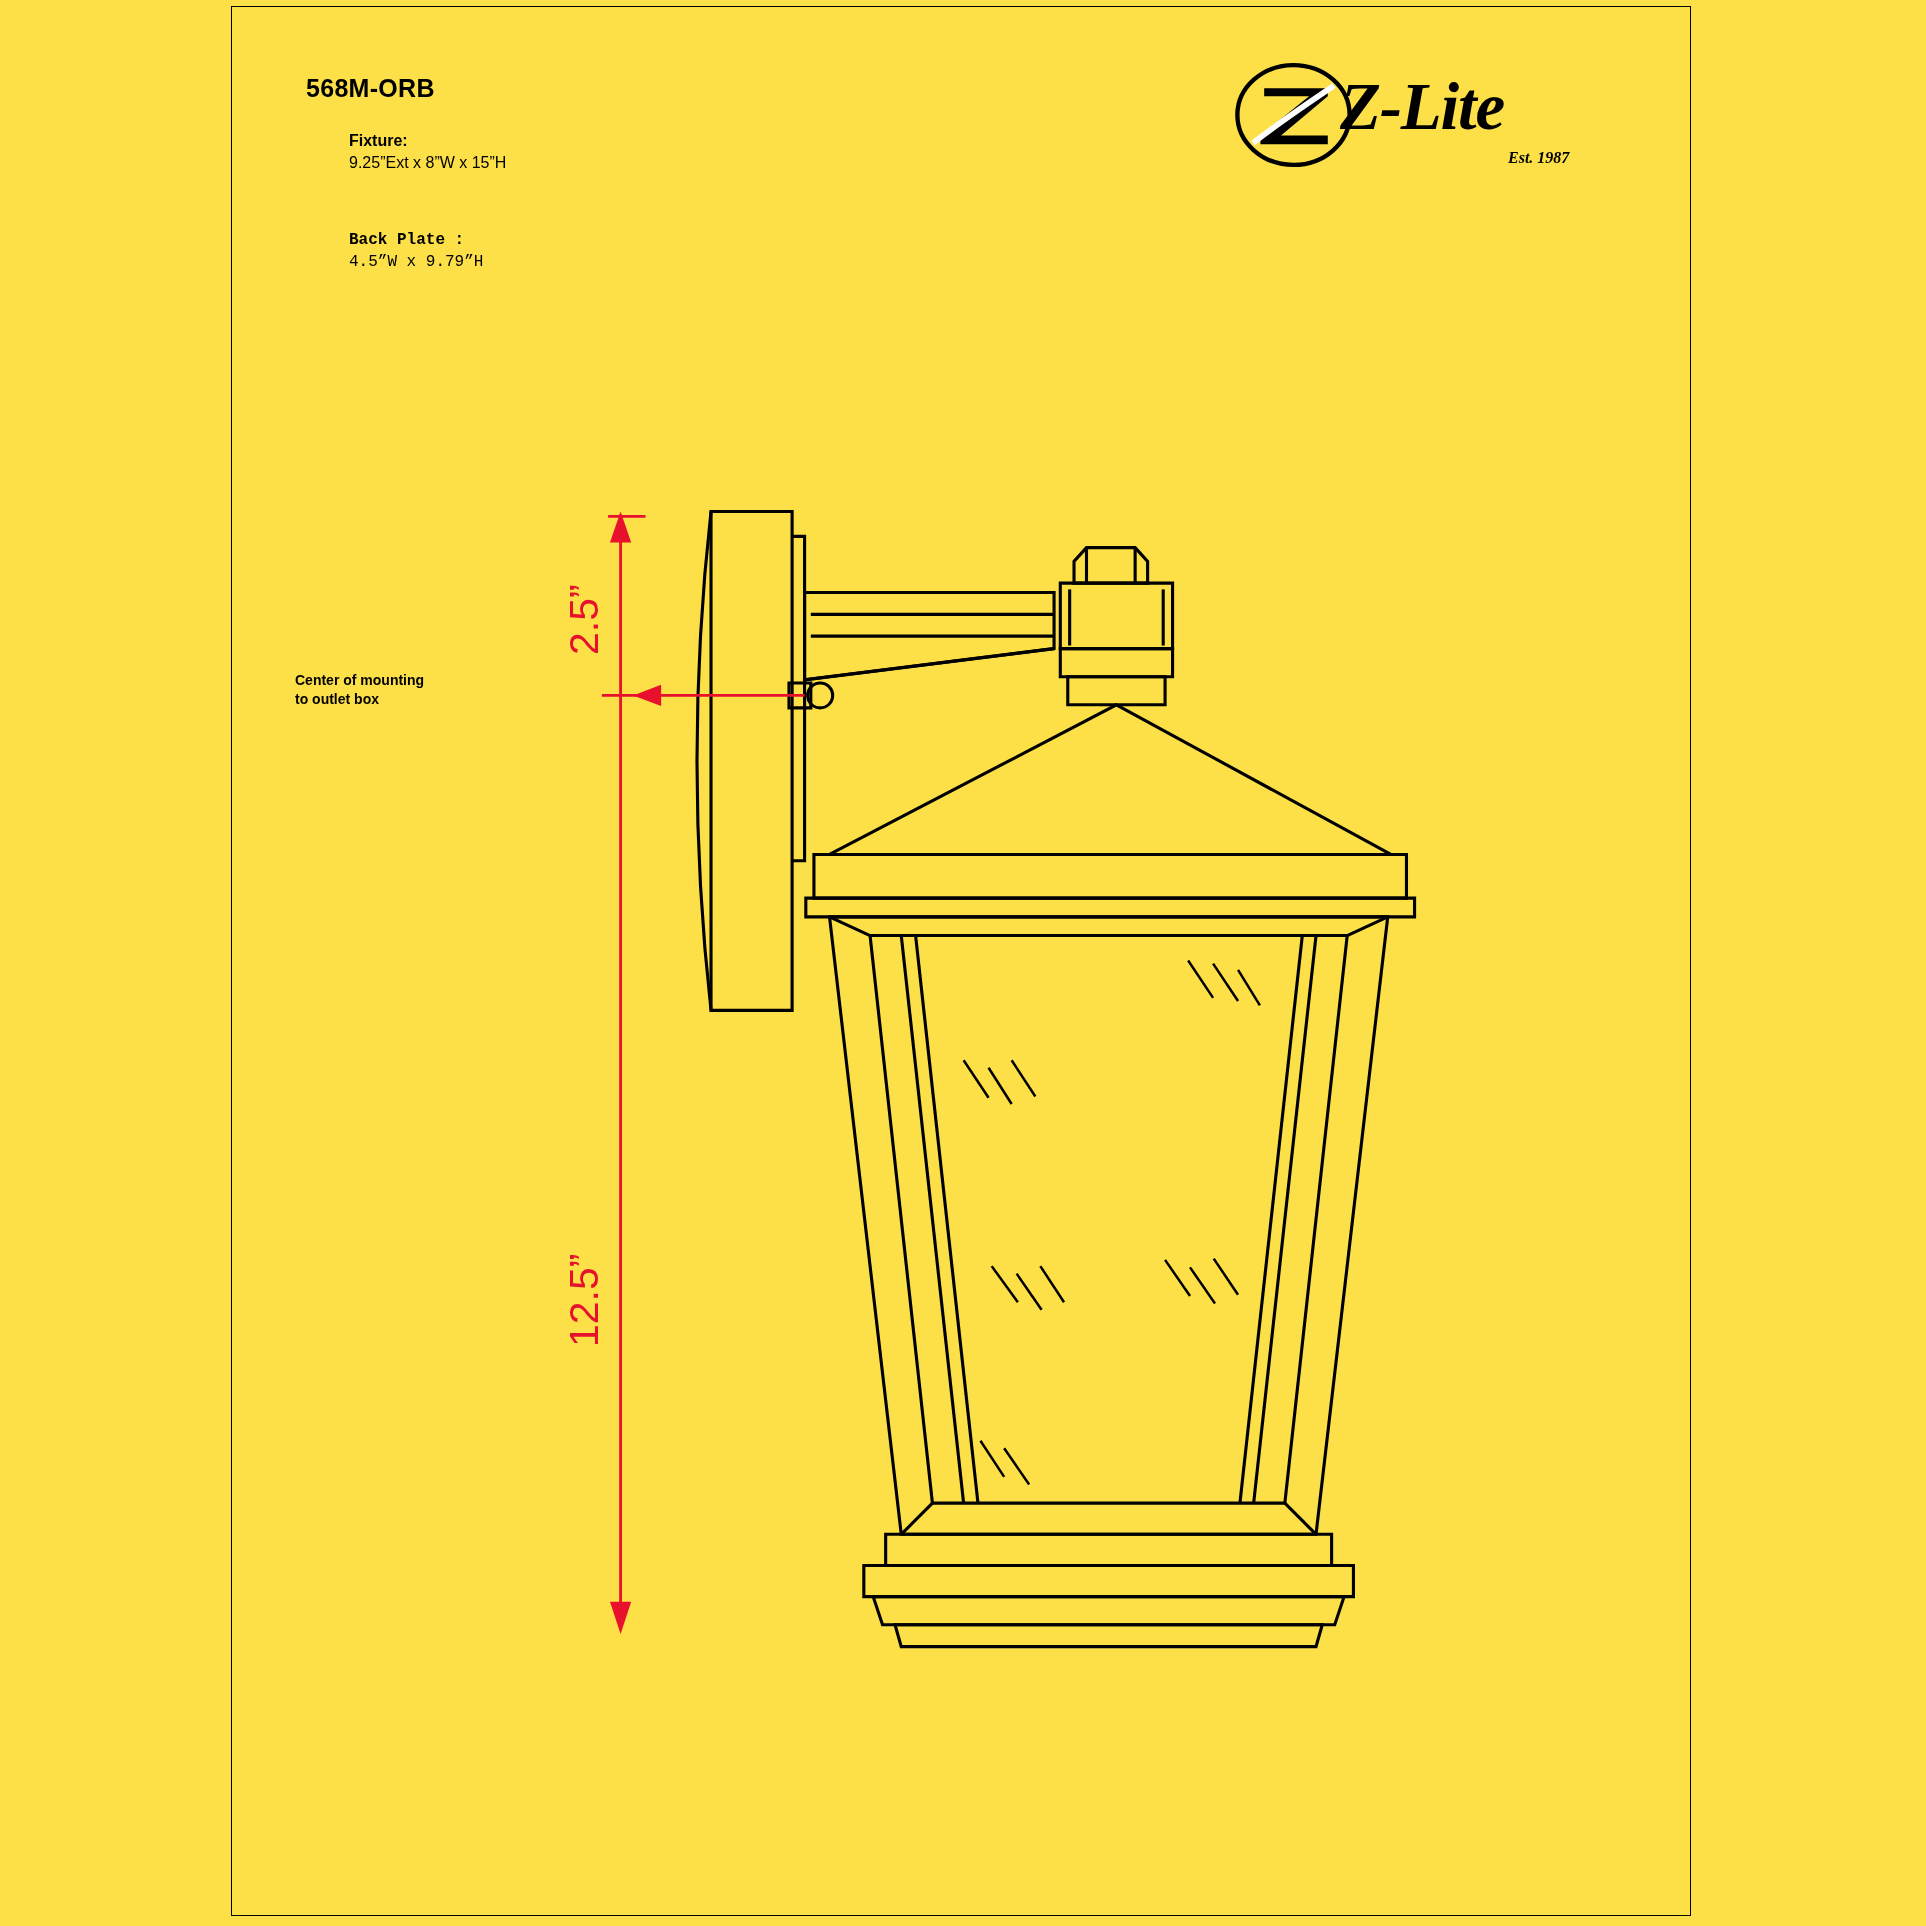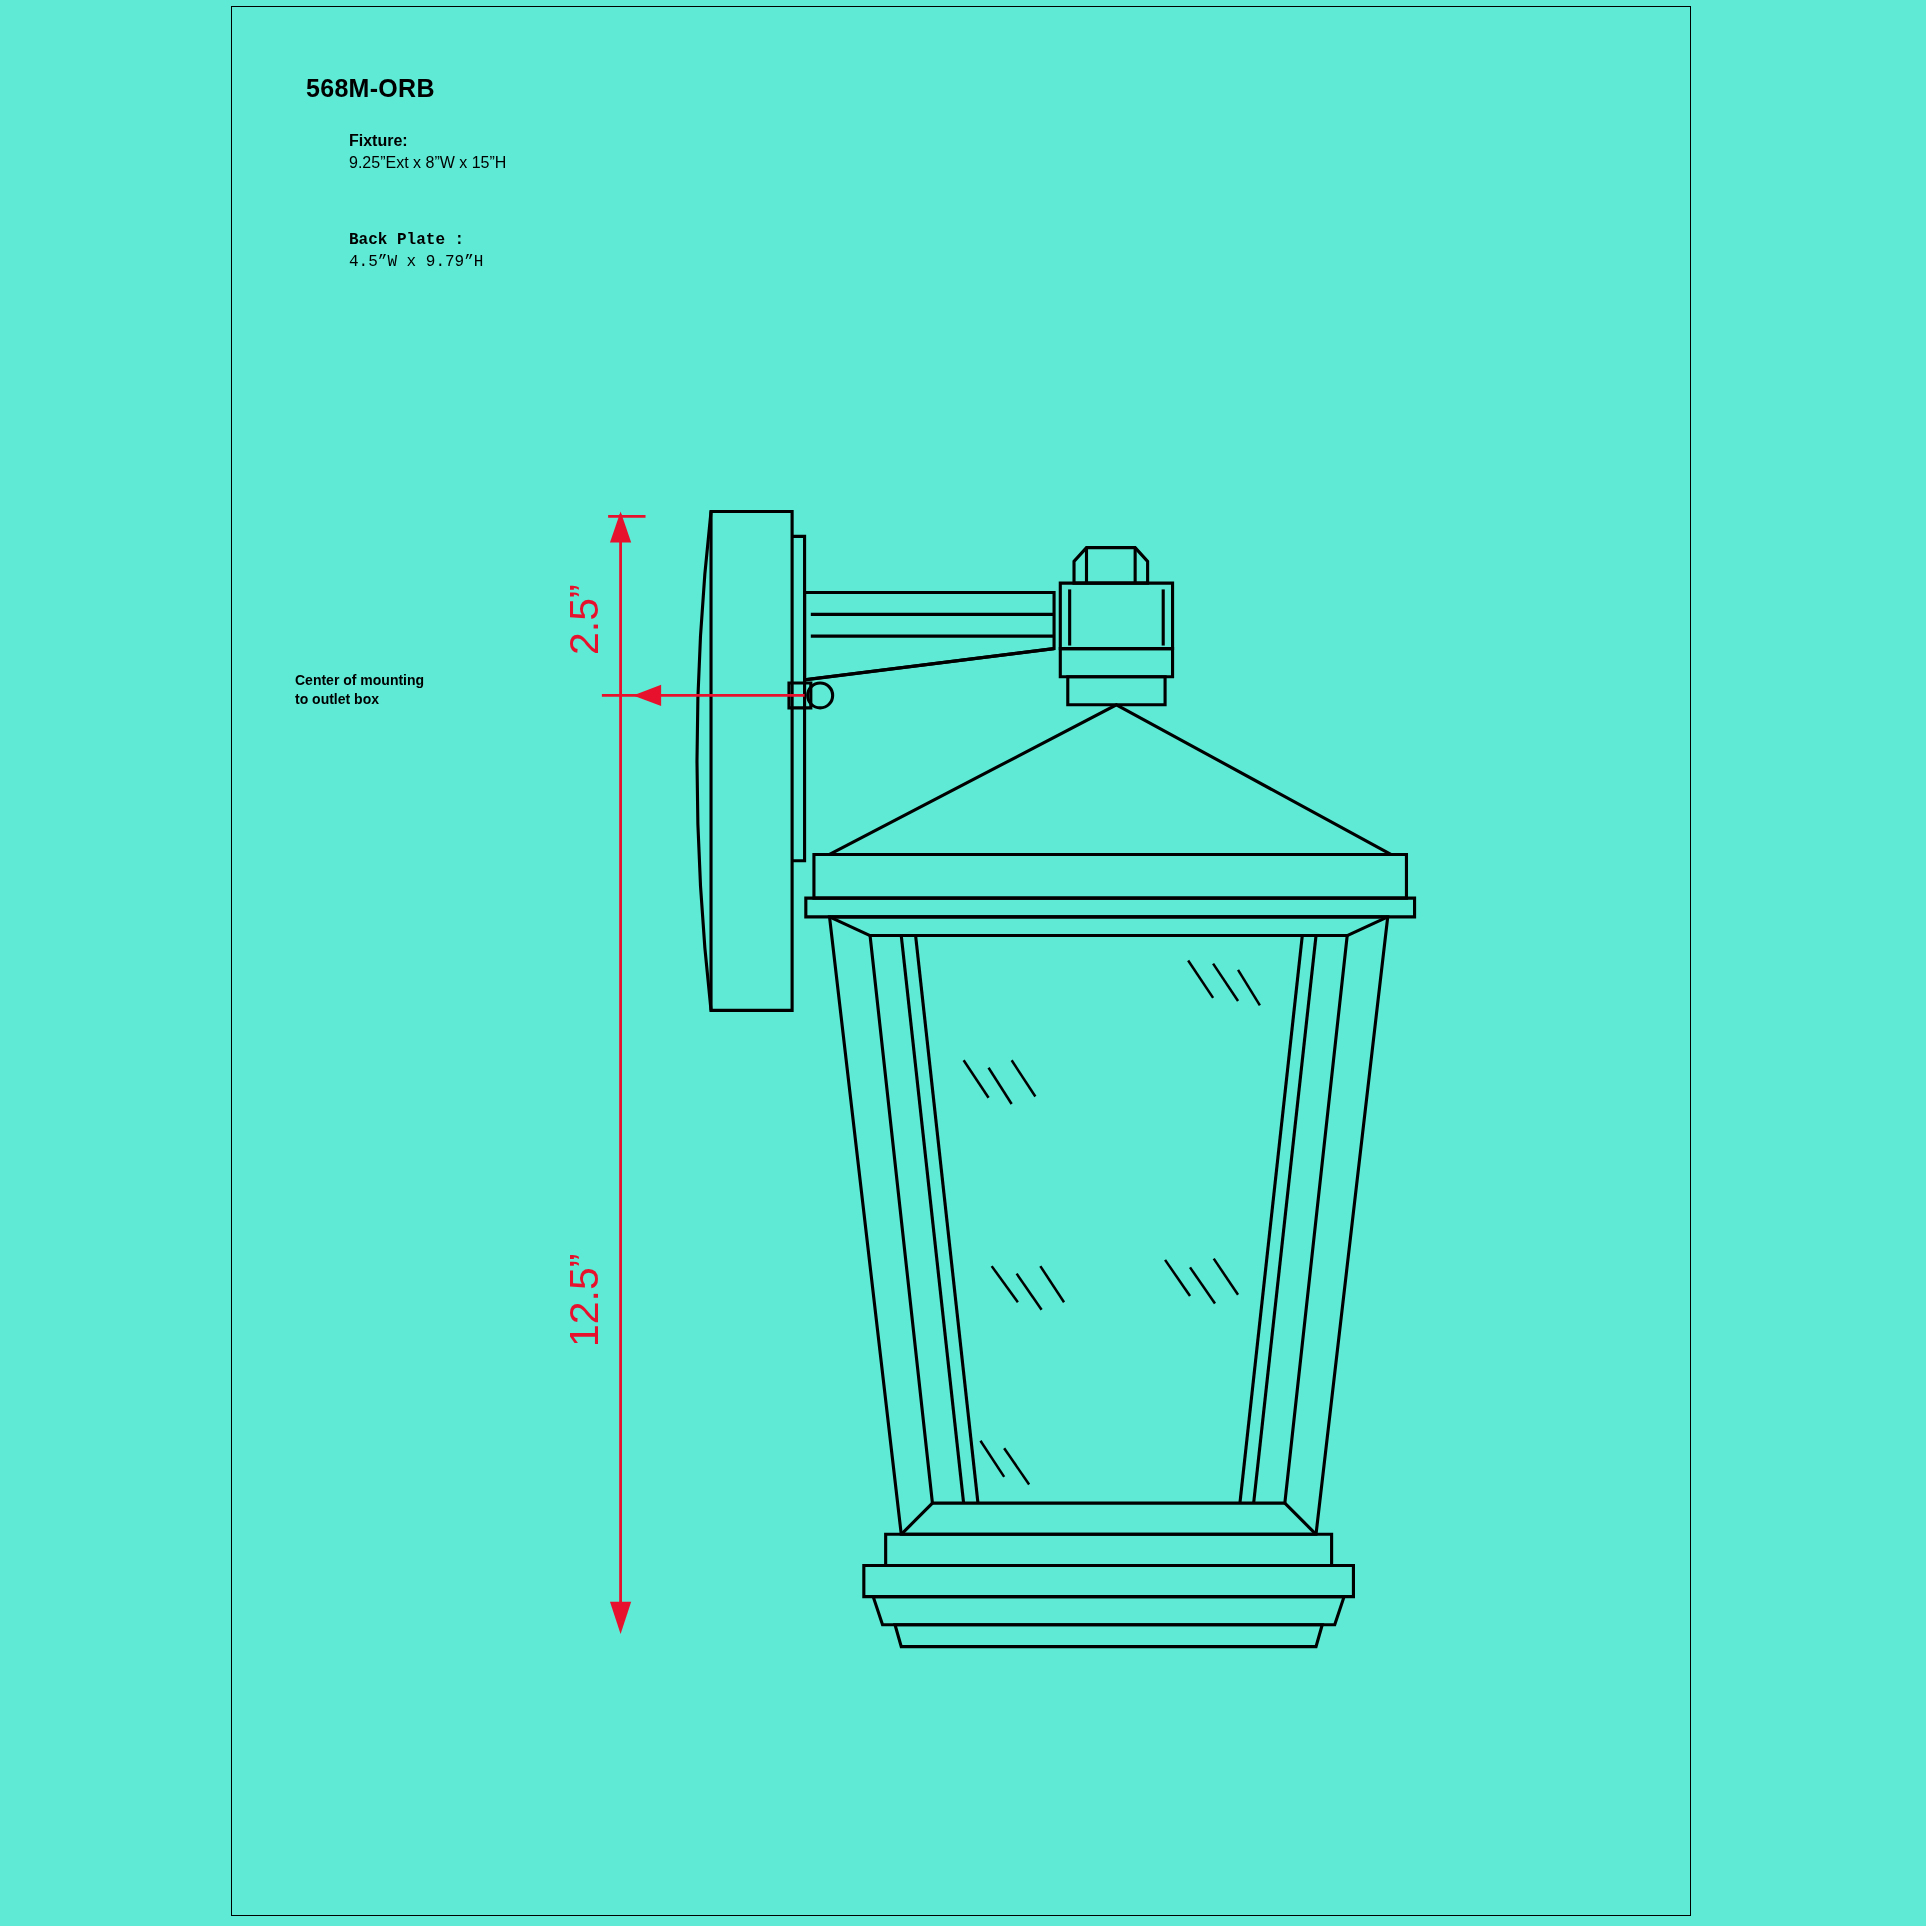--- a/index.html
+++ b/index.html
@@ -12,21 +12,21 @@
     height: 1926px;
     font-family: "Liberation Sans", sans-serif;
     position: relative;
     overflow: hidden;
   }
   .sheet {
     position: absolute;
     left: 0; top: 0;
     width: 1926px;
     height: 1926px;
-    background: #5eead4;
+    background: #fde047;
   }
   
   .frame {
     position: absolute;
     left: 231px;
     top: 6.2px;
     width: 1460px;
     height: 1910px;
     border: 1.9px solid #000000;
     box-sizing: border-box;
@@ -154,20 +154,29 @@
   <div class="spec-block" id="fixture-block">
     <div class="spec-label">Fixture:</div>
     <div class="spec-value">9.25”Ext x 8”W x 15”H</div>
   </div>
 
   <div class="spec-block" id="backplate-block">
     <div class="spec-label">Back Plate :</div>
     <div class="spec-value">4.5”W x 9.79”H</div>
   </div>
 
+  <div class="logo">
+    <svg class="logo-mark" viewBox="0 0 190 170">
+      <ellipse cx="95" cy="85" rx="90" ry="80" fill="none" stroke="#000" stroke-width="7"></ellipse>
+      <path d="M48 42 L150 42 L150 55 L75 118 L150 118 L150 132 L42 132 L42 118 L120 55 L48 55 Z" fill="#000"></path>
+      <path d="M30 130 Q75 95 160 38" fill="none" stroke="#fff" stroke-width="9"></path>
+    </svg>
+    <div class="logo-text">Z-Lite</div>
+    <div class="logo-est">Est. 1987</div>
+  </div>
 
   <div class="callout">
     <span>Center of mounting</span><br>
     <span>to outlet box</span>
   </div>
 
   <div class="dim-label" id="dim-top-label">2.5”</div>
   <div class="dim-label" id="dim-bottom-label">12.5”</div>
 
   <svg class="overlay" viewBox="0 0 3088 3088">

